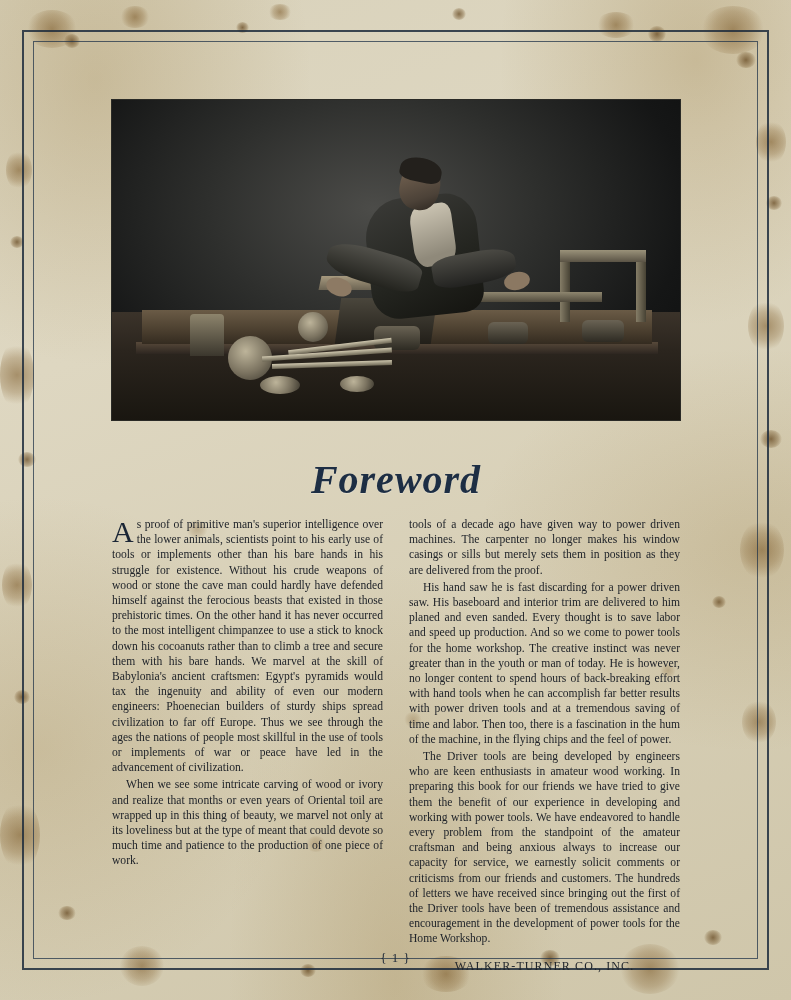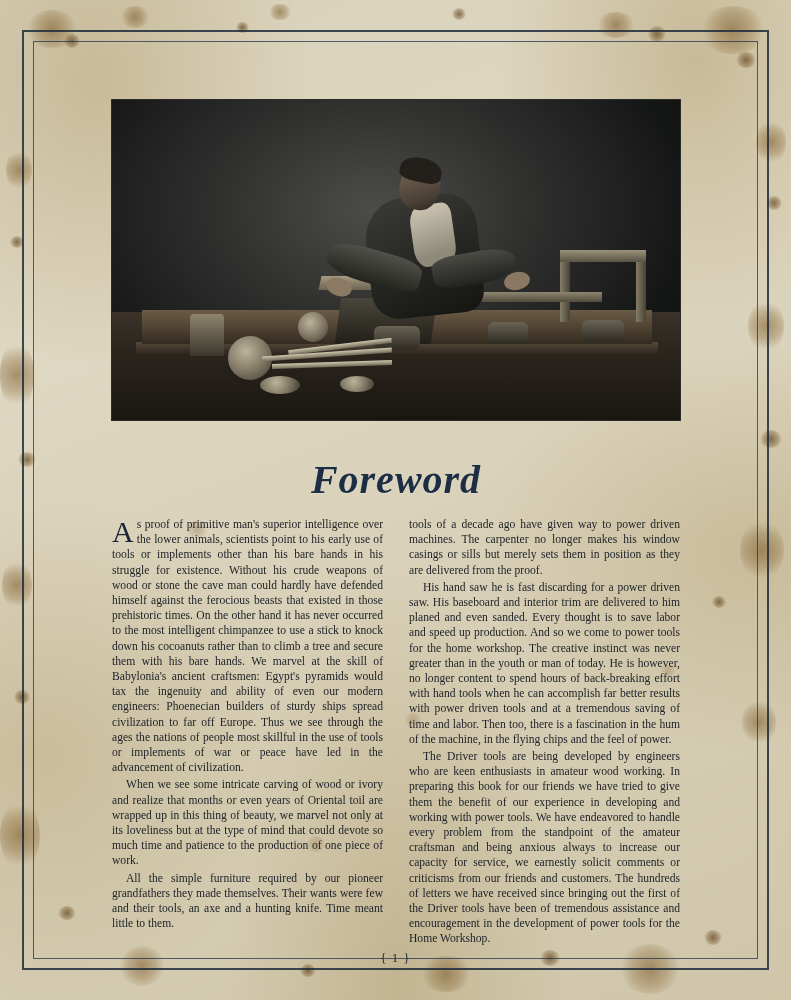--- a/index.html
+++ b/index.html
@@ -365,26 +365,26 @@
       <div class="man-armR"></div>
       <div class="man-handL"></div>
       <div class="man-handR"></div>
     </div>
 
     <h1 id="foreword-title">Foreword</h1>
 
     <div id="columns">
       <div class="col">
         <p class="dropcap noindent">As proof of primitive man's superior intelligence over the lower animals, scientists point to his early use of tools or implements other than his bare hands in his struggle for existence.  Without his crude weapons of wood or stone the cave man could hardly have defended himself against the ferocious beasts that existed in those prehistoric times.  On the other hand it has never occurred to the most intelligent chimpanzee to use a stick to knock down his cocoanuts rather than to climb a tree and secure them with his bare hands.  We marvel at the skill of Babylonia's ancient craftsmen:  Egypt's pyramids would tax the ingenuity and ability of even our modern engineers:  Phoenecian builders of sturdy ships spread civilization to far off Europe.  Thus we see through the ages the nations of people most skillful in the use of tools or implements of war or peace have led in the advancement of civilization.</p>
-        <p>When we see some intricate carving of wood or ivory and realize that months or even years of Oriental toil are wrapped up in this thing of beauty, we marvel not only at its loveliness but at the type of mind that could devote so much time and patience to the production of one piece of work.</p>
-        <p>All the simple furniture required by our pioneer grandfathers they made themselves.  Their wants were few and their tools, an axe and a hunting knife.  Time meant little to them.</p>
+        <p>When we see some intricate carving of wood or ivory and realize that months or even years of Oriental toil are wrapped up in this thing of beauty, we marvel not only at its loveliness but at the type of meant that could devote so much time and patience to the production of one piece of work.</p>
       </div>
       <div class="col">
         <p class="noindent">tools of a decade ago have given way to power driven machines.  The carpenter no longer makes his window casings or sills but merely sets them in position as they are delivered from the proof.</p>
         <p>His hand saw he is fast discarding for a power driven saw.  His baseboard and interior trim are delivered to him planed and even sanded.  Every thought is to save labor and speed up production.  And so we come to power tools for the home workshop.  The creative instinct was never greater than in the youth or man of today.  He is however, no longer content to spend hours of back-breaking effort with hand tools when he can accomplish far better results with power driven tools and at a tremendous saving of time and labor.  Then too, there is a fascination in the hum of the machine, in the flying chips and the feel of power.</p>
         <p>The Driver tools are being developed by engineers who are keen enthusiasts in amateur wood working.  In preparing this book for our friends we have tried to give them the benefit of our experience in developing and working with power tools.  We have endeavored to handle every problem from the standpoint of the amateur craftsman and being anxious always to increase our capacity for service, we earnestly solicit comments or criticisms from our friends and customers.  The hundreds of letters we have received since bringing out the first of the Driver tools have been of tremendous assistance and encouragement in the development of power tools for the Home Workshop.</p>
+        <div id="signature">WALKER-TURNER CO., INC.</div>
       </div>
     </div>
 
   </div>
 
   <div id="folio">{ 1 }</div>
 </div>
 
 </body></html>

